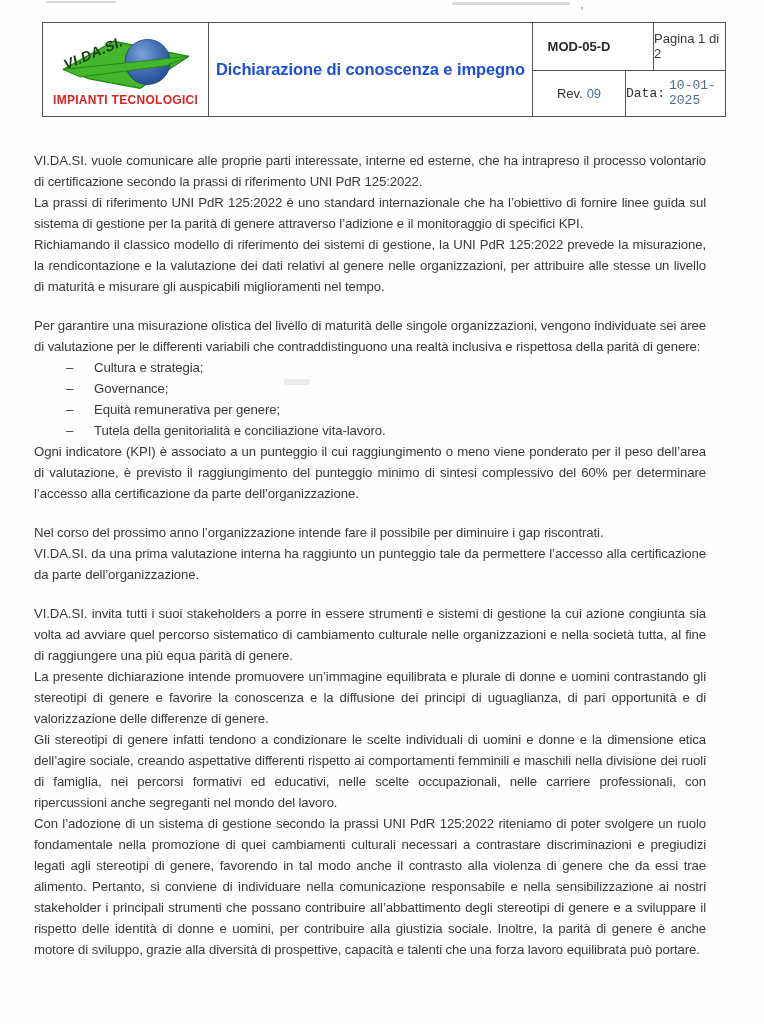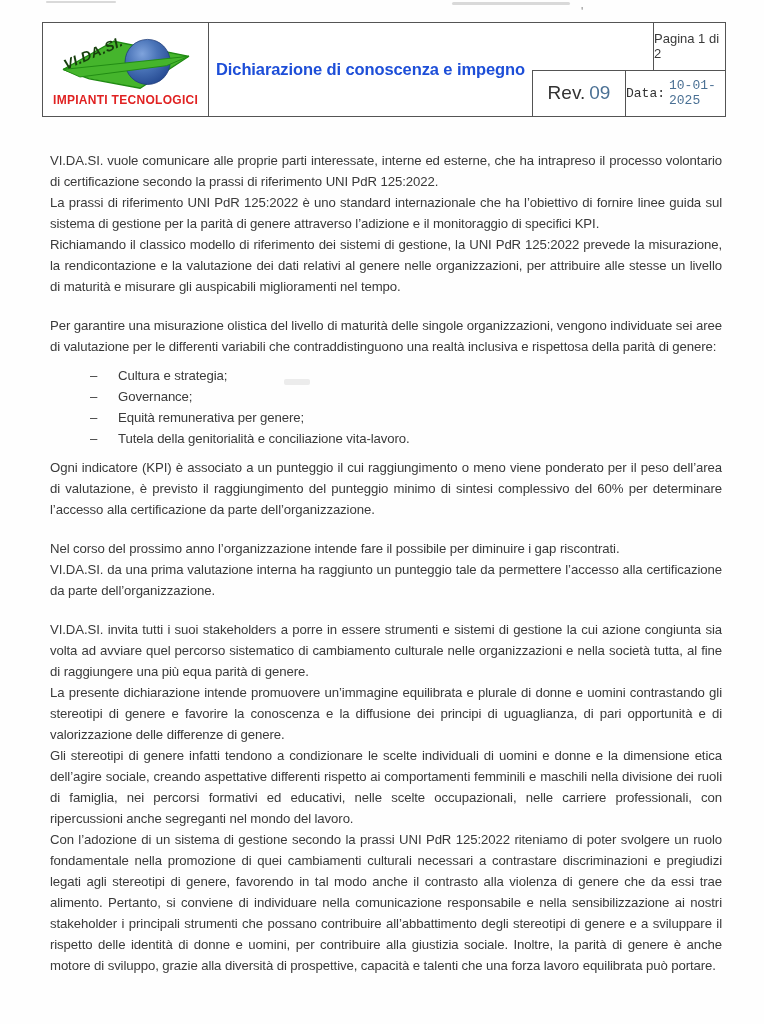--- a/index.html
+++ b/index.html
@@ -15,40 +15,40 @@
     display:grid;grid-template-columns:165px 1fr 93px 100px;grid-template-rows:1fr 1fr;
     border:1.6px solid #545454;box-sizing:border-box;background:#fff;
   }
   .cell{display:flex;align-items:center;justify-content:center;box-sizing:border-box;}
   .logo-cell{grid-row:1/3;grid-column:1;flex-direction:column;padding:4px 2px 6px;}
   .title-cell{grid-row:1/3;grid-column:2;border-left:1.4px solid #545454;
     font-weight:bold;font-size:16.5px;color:#1d4ed8;letter-spacing:-0.1px;}
   .code-cell{grid-row:1;grid-column:3;border-left:1.4px solid #545454;
     font-weight:bold;font-size:13px;color:#2a2a2a;}
   .pagenum-cell{grid-row:1;grid-column:4;border-left:1.4px solid #545454;font-size:13px;margin-left:28px;}
-  .rev-cell{grid-row:2;grid-column:3;border-left:1.4px solid #545454;border-top:1.4px solid #545454;font-size:19px;}
+  .rev-cell{grid-row:2;grid-column:3;border-left:1.4px solid #545454;border-top:1.4px solid #545454;font-size:13px;}
   .date-cell{grid-row:2;grid-column:4;border-left:1.4px solid #545454;border-top:1.4px solid #545454;font-size:13px;font-family:Liberation Mono, monospace;}
   .v-blue{color:#4a7094;margin-left:4px;}
   .lbl{color:#333;}
 
   .logo-svg{width:150px;height:62px;display:block;}
   .logo-tagline{
     font-weight:bold;font-size:12.5px;color:#e02222;letter-spacing:0.3px;
     transform:scaleX(0.96);white-space:nowrap;margin-top:1px;
   }
 
   
   .doc-body{
-    position:absolute;left:50px;top:150px;width:672px;
+    position:absolute;left:34px;top:150px;width:672px;
     font-size:13.2px;line-height:21px;letter-spacing:-0.1px;
     text-align:justify;color:#3a3a3a;
   }
   .doc-body p{margin:0;}
   .gap{height:18px;}
-  ul.dash-list{list-style:none;margin:8px;padding:0;}
+  ul.dash-list{list-style:none;margin:0;padding:0;}
   ul.dash-list li{position:relative;padding-left:60px;text-align:left;}
   ul.dash-list li::before{content:"\2013";position:absolute;left:32px;color:#3a3a3a;}
 
   
   .artifact{position:absolute;color:#8a8a8a;pointer-events:none;}
   .smudge{background:#b9b9b9;opacity:.55;border-radius:2px;}
 </style>
 </head>
 <body>
 
@@ -83,20 +83,21 @@
 
         <text x="8" y="34" transform="rotate(-23 30 30)" font-family="Liberation Sans, sans-serif" font-size="15" font-weight="bold" font-style="italic" fill="#173f0d" letter-spacing="0.5">VI.DA.SI.</text>
       </svg>
       <div class="logo-tagline">IMPIANTI TECNOLOGICI</div>
     </div>
 
     <div class="cell title-cell">
       <span>Dichiarazione di conoscenza e impegno</span>
     </div>
 
+    <div class="cell code-cell">MOD-05-D</div>
 
     <div class="cell pagenum-cell">Pagina 1 di 2</div>
 
     <div class="cell rev-cell">
       <span class="lbl">Rev.</span>
       <span class="v-blue">09</span>
     </div>
 
     <div class="cell date-cell">
       <span class="lbl">Data:</span>

